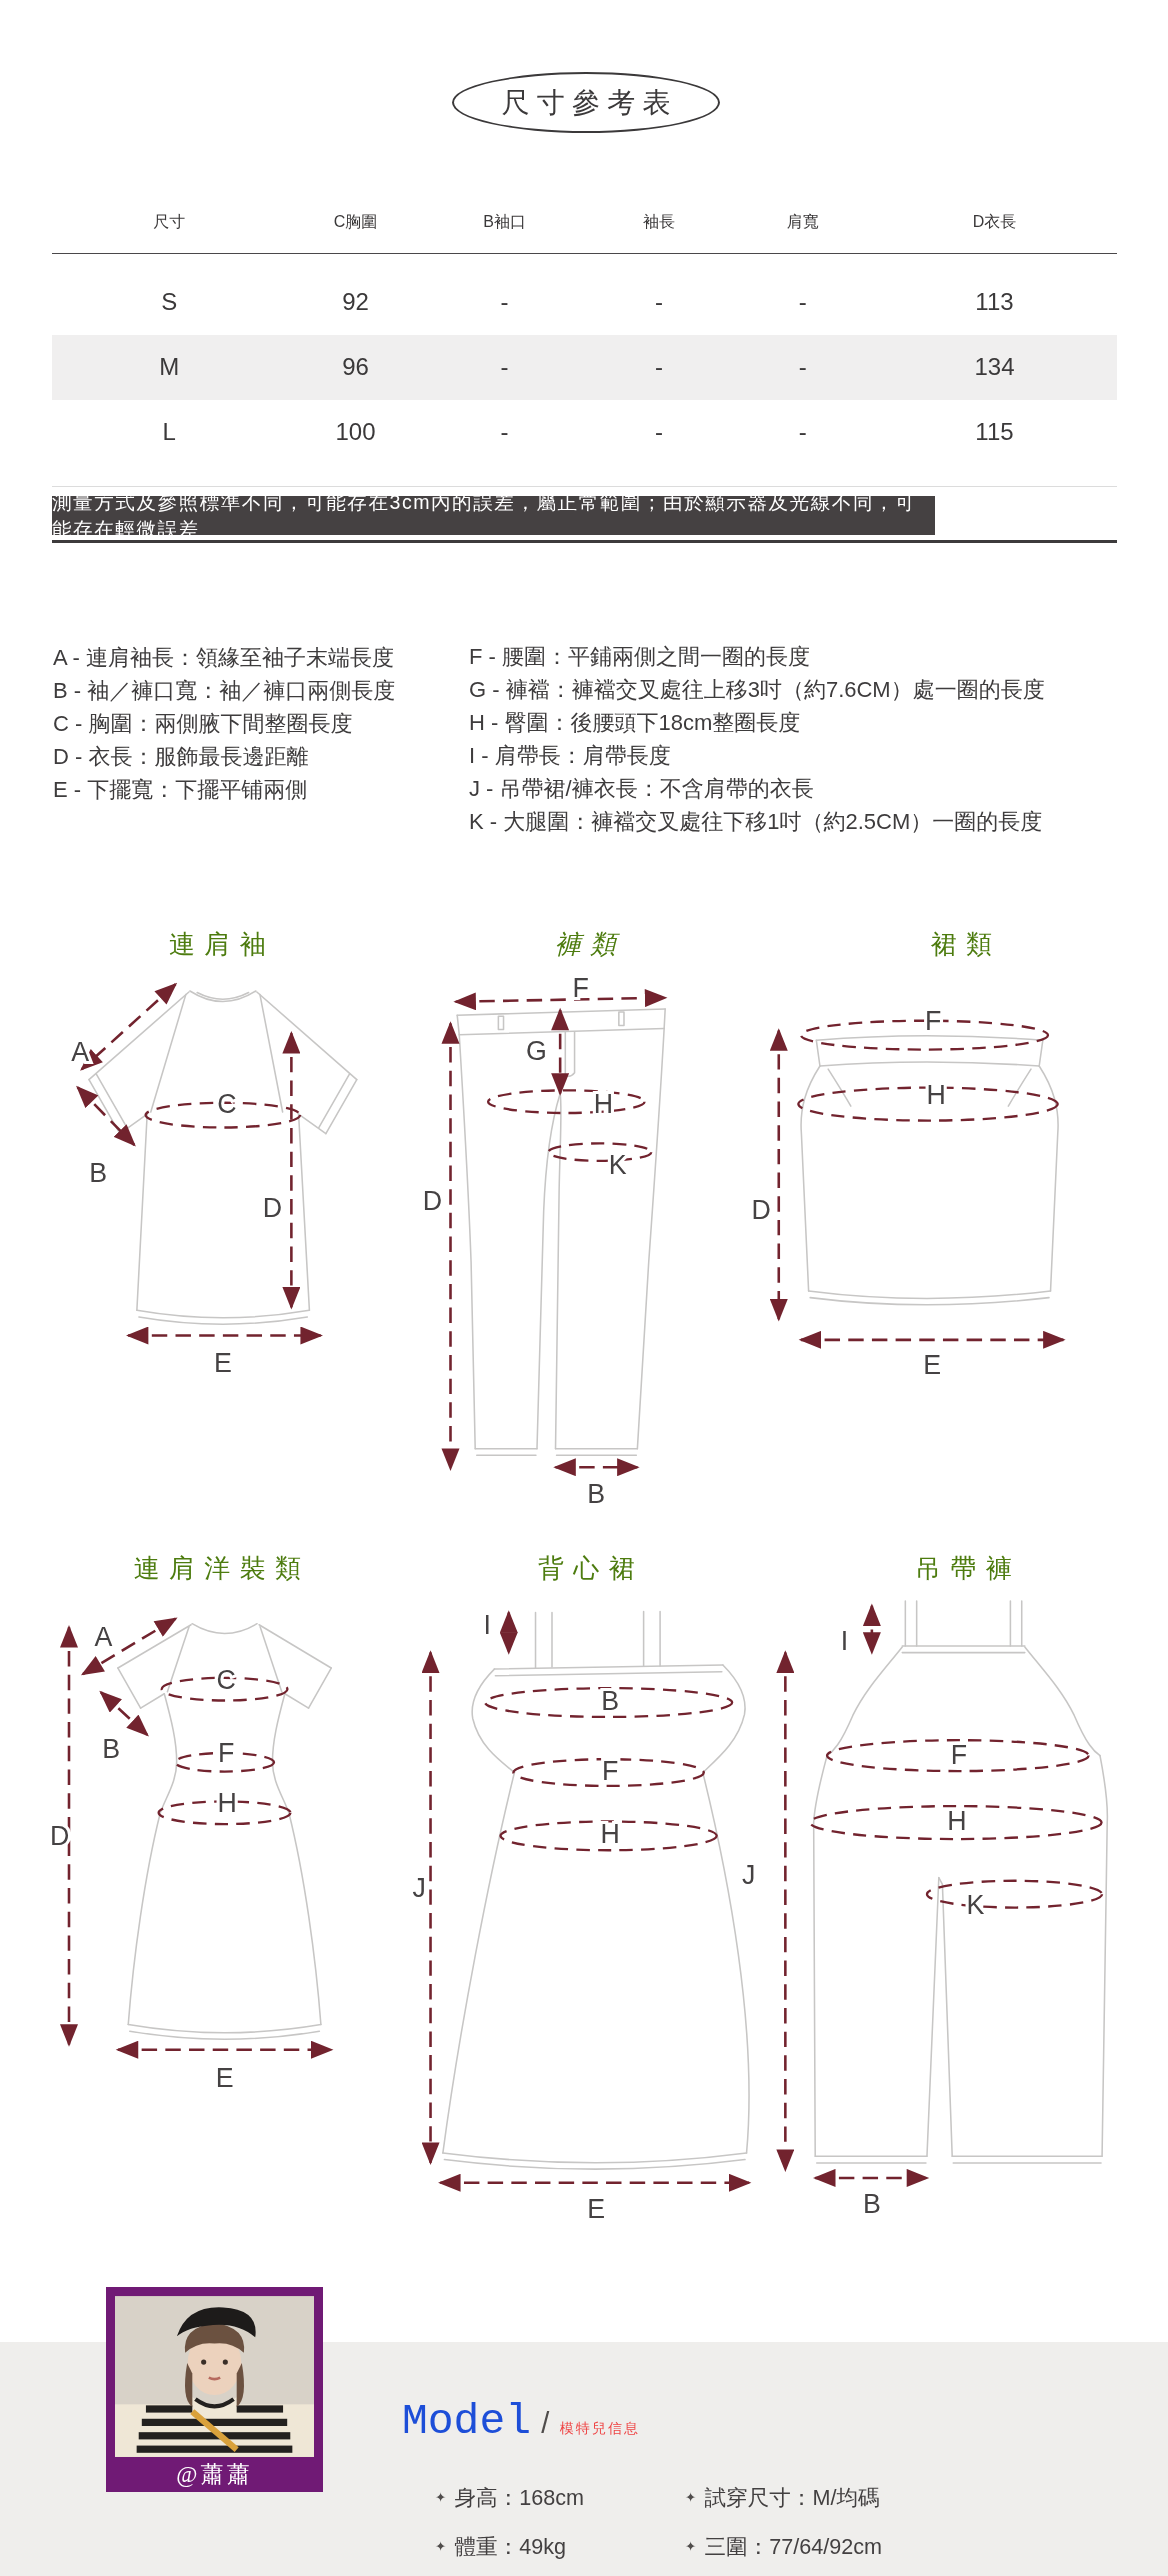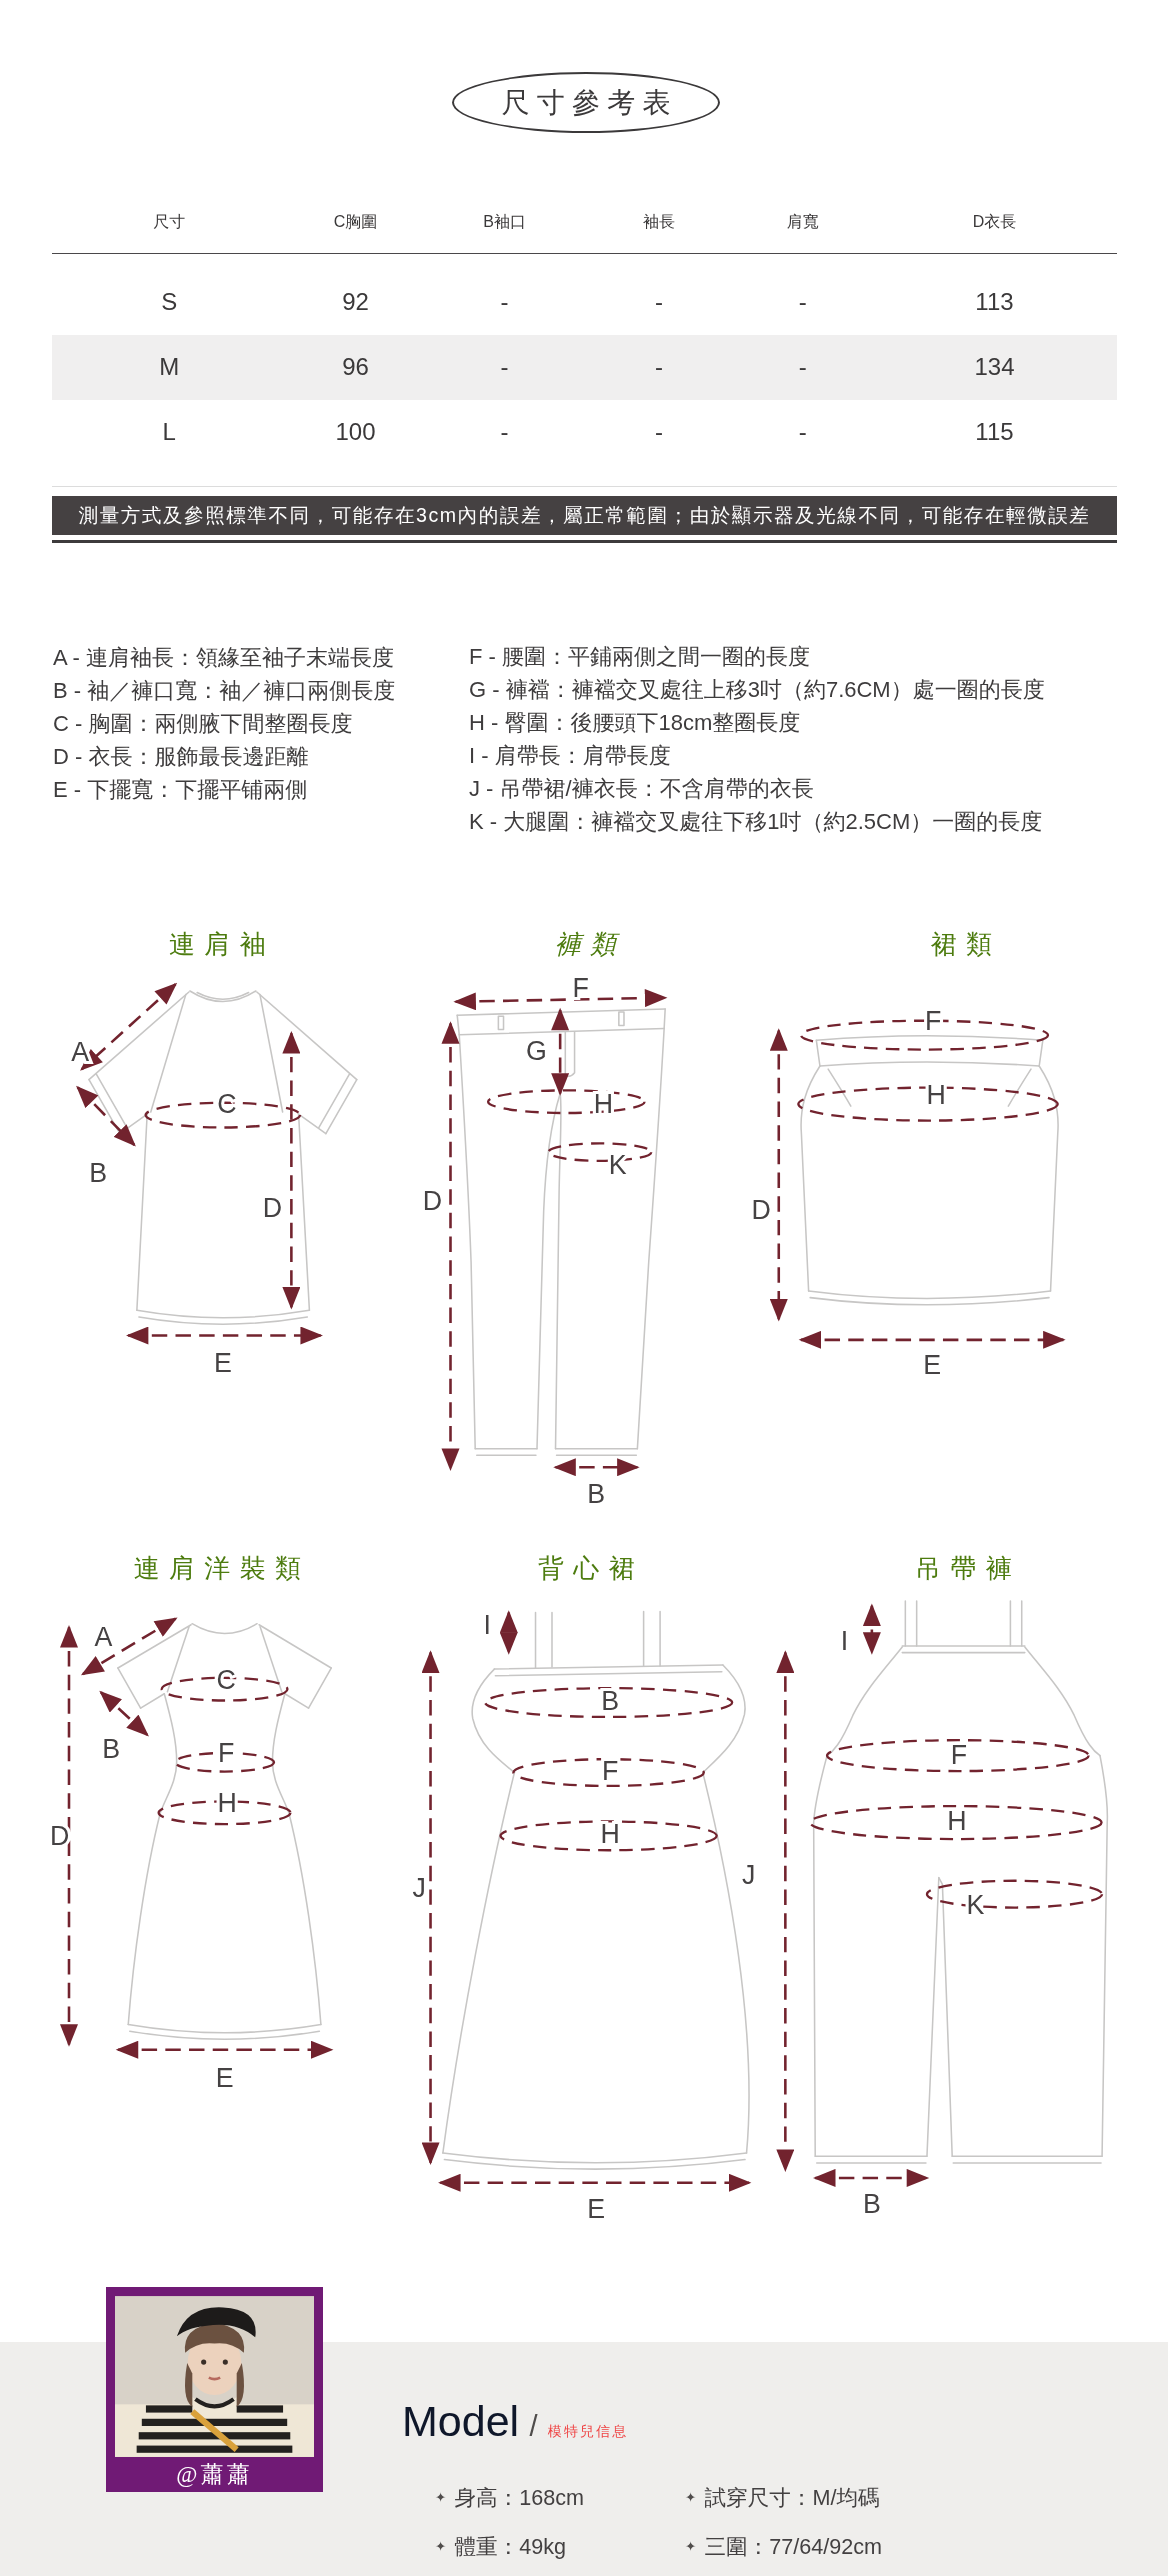--- a/index.html
+++ b/index.html
@@ -15,21 +15,21 @@
   
   .tbl{left:52px;top:191px;width:1065px;}
   .tbl-row{display:grid;grid-template-columns:22% 13% 15% 14% 13% 23%;align-items:center;text-align:center;}
   .tbl-head{height:62px;border-bottom:1.5px solid #4a484a;font-size:16px;color:#3b393a;}
   .tbl-body-row{height:65px;font-size:24px;color:#3b393a;}
   .tbl-body-row.stripe{background:#f0efef;}
   .tbl-gap{height:15.5px;}
 
   
   .rule-light{left:52px;top:486px;width:1065px;height:1px;background:#dcdcdc;}
-  .banner{left:52px;top:496px;width:1065px;height:39px;background:#454142;display:flex;
+  .banner{left:52px;top:496px;width:883px;height:39px;background:#454142;display:flex;
           align-items:center;justify-content:center;}
   .banner-text{color:#ffffff;font-size:19.6px;letter-spacing:1.5px;}
   .rule-dark{left:52px;top:540px;width:1065px;height:3.1px;background:#3d3b3c;}
 
   
   .legend{font-size:22px;line-height:33px;color:#3e3c3d;white-space:nowrap;}
   .legend-left{left:53px;top:641px;}
   .legend-right{left:469px;top:640px;}
 
   
@@ -44,21 +44,21 @@
        font-family:"Liberation Sans",sans-serif;text-anchor:middle;}
 
   
   .band{left:0;top:2342px;width:1168px;height:258px;background:#efeeec;}
   .frame{left:106px;top:2287px;width:217px;height:205px;background:#701a75;}
   .photo{position:absolute;left:9.3px;top:9.3px;width:199px;height:161px;overflow:hidden;}
   .caption{position:absolute;left:0;top:170px;width:217px;height:35px;display:flex;align-items:center;
            justify-content:center;color:#ffffff;font-size:23px;letter-spacing:3.1px;
            font-family:"Liberation Serif",serif;}
   .model-title{left:402px;top:2397px;display:flex;align-items:baseline;gap:10.3px;}
-  .model-en{font-family:Liberation Sans, sans-serif;font-size:43px;color:#0f172a;}
+  .model-en{font-family:Liberation Mono, monospace;font-size:43px;color:#1d4ed8;}
   .model-div{font-size:29px;color:#4f4c4b;font-weight:300;}
   .model-zh{font-size:14px;color:#ef4444;letter-spacing:2.1px;}
   .stats{left:435px;top:2483px;display:grid;grid-template-columns:250px auto;grid-row-gap:19.6px;}
   .stat{display:flex;align-items:center;gap:8.2px;font-size:21.6px;color:#434041;white-space:nowrap;}
   .stat .bullet{font-size:13.4px;color:#4f4c4b;}
 </style>
 </head>
 <body>
 
 <div id="canvas">

